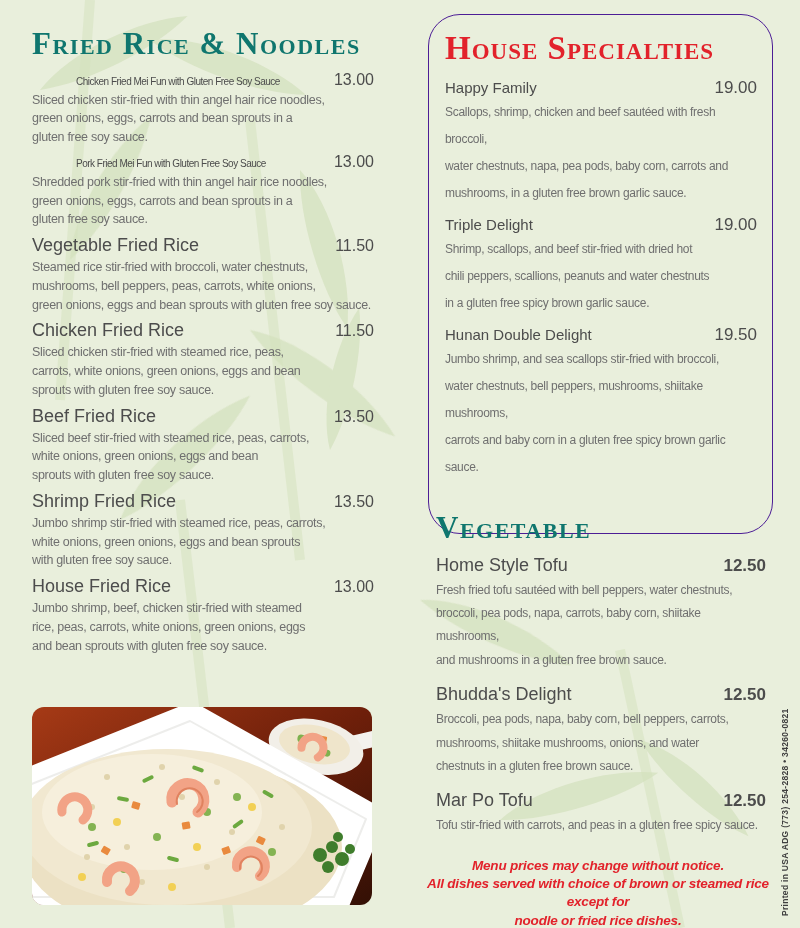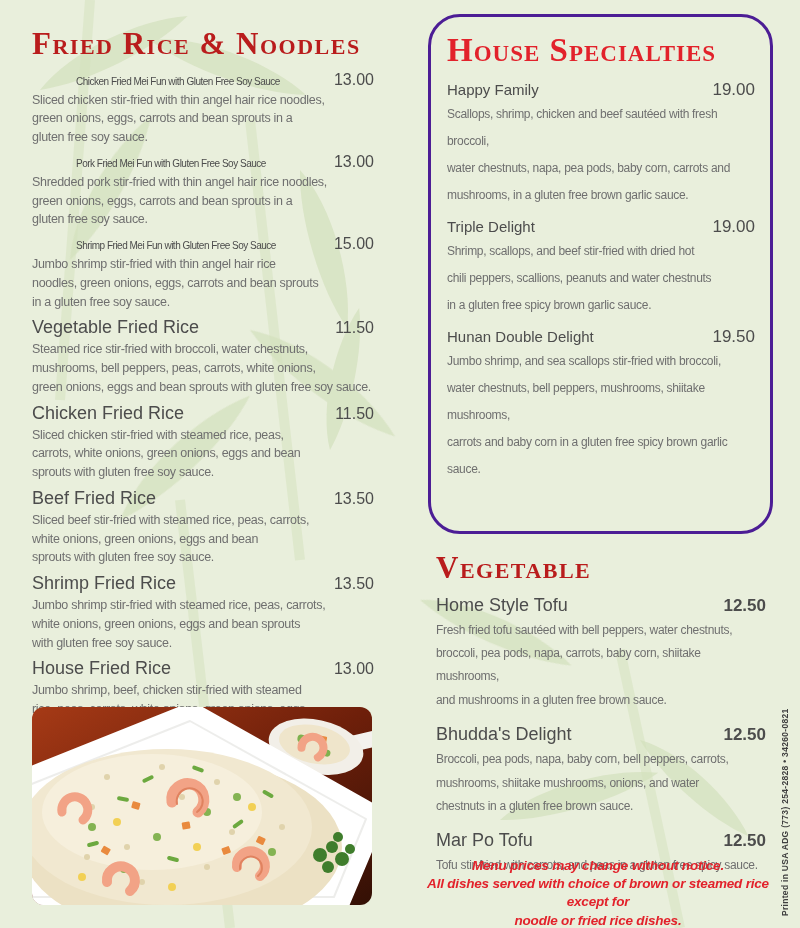--- a/index.html
+++ b/index.html
@@ -13,30 +13,30 @@
   
   .head{
     font-family:"Liberation Serif",serif;
     font-variant:small-caps;
     font-weight:700;
     letter-spacing:1.5px;
     font-size:31px;
     line-height:1.05;
     margin:0 0 10px 0;
   }
-  .head.green{color:#b91c1c;}
+  .head.green{color:#0f766e;}
   .head.red{color:#e2222b;font-size:33px;letter-spacing:1px;margin-bottom:12px;}
   
   .left-col{position:absolute;left:32px;top:28px;width:342px;z-index:2;}
   .spec-box{
     position:absolute;left:428px;top:14px;width:345px;height:520px;
-    border:3px solid #4c1d95;border-radius:32px;
+    border:1px solid #4c1d95;border-radius:32px;
     padding:16px 15px 10px 16px;box-sizing:border-box;z-index:2;
   }
-  .veg-col{position:absolute;left:436px;top:552px;width:330px;z-index:2;}
+  .veg-col{position:absolute;left:436px;top:512px;width:330px;z-index:2;}
   
   .item{margin-bottom:6px;}
   .irow{display:flex;justify-content:space-between;align-items:baseline;white-space:nowrap;}
   .iname{font-size:18px;color:#4c4c4c;}
   .iname.sm{font-size:10px;letter-spacing:-0.5px;margin-left:44px;}
   .iprice{font-size:16px;color:#4c4c4c;margin-left:8px;}
   .idesc{
     color:#6f6f6f;font-size:12.5px;letter-spacing:-0.3px;
     line-height:1.5;white-space:pre-line;margin-top:2px;
   }
@@ -107,29 +107,20 @@
   <div class="item">
     <div class="irow">
       <span class="iname sm">Pork Fried Mei Fun with Gluten Free Soy Sauce</span>
       <span class="iprice">13.00</span>
     </div>
     <div class="idesc">Shredded pork stir-fried with thin angel hair rice noodles,
 green onions, eggs, carrots and bean sprouts in a
 gluten free soy sauce.</div>
   </div>
 
-  <div class="item">
-    <div class="irow">
-      <span class="iname sm">Shrimp Fried Mei Fun with Gluten Free Soy Sauce</span>
-      <span class="iprice">15.00</span>
-    </div>
-    <div class="idesc">Jumbo shrimp stir-fried with thin angel hair rice
-noodles, green onions, eggs, carrots and bean sprouts
-in a gluten free soy sauce.</div>
-  </div>
 
   <div class="item">
     <div class="irow">
       <span class="iname">Vegetable Fried Rice</span>
       <span class="iprice">11.50</span>
     </div>
     <div class="idesc">Steamed rice stir-fried with broccoli, water chestnuts,
 mushrooms, bell peppers, peas, carrots, white onions,
 green onions, eggs and  bean sprouts with gluten free soy sauce.</div>
   </div>

